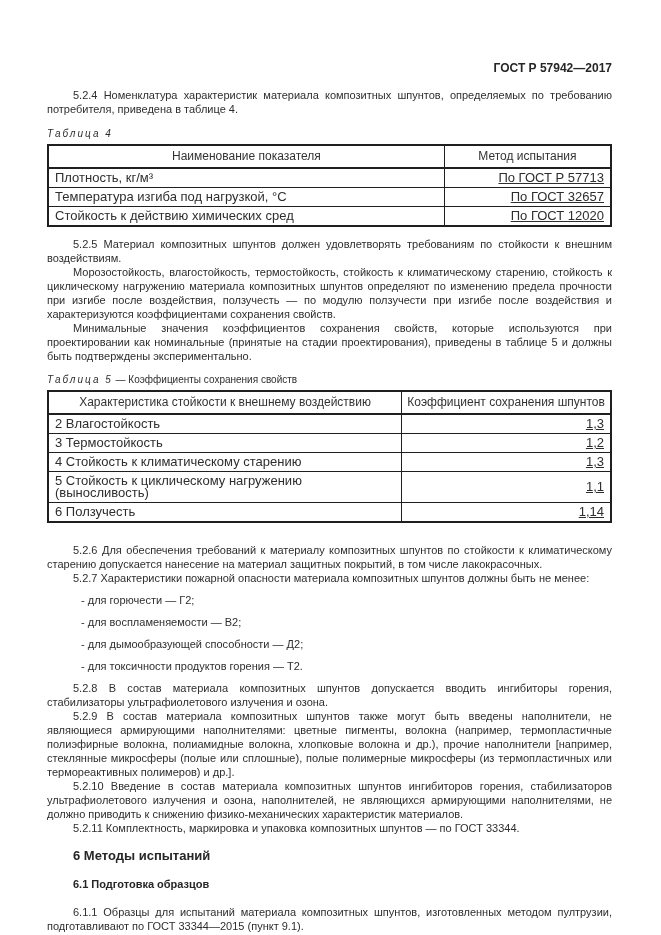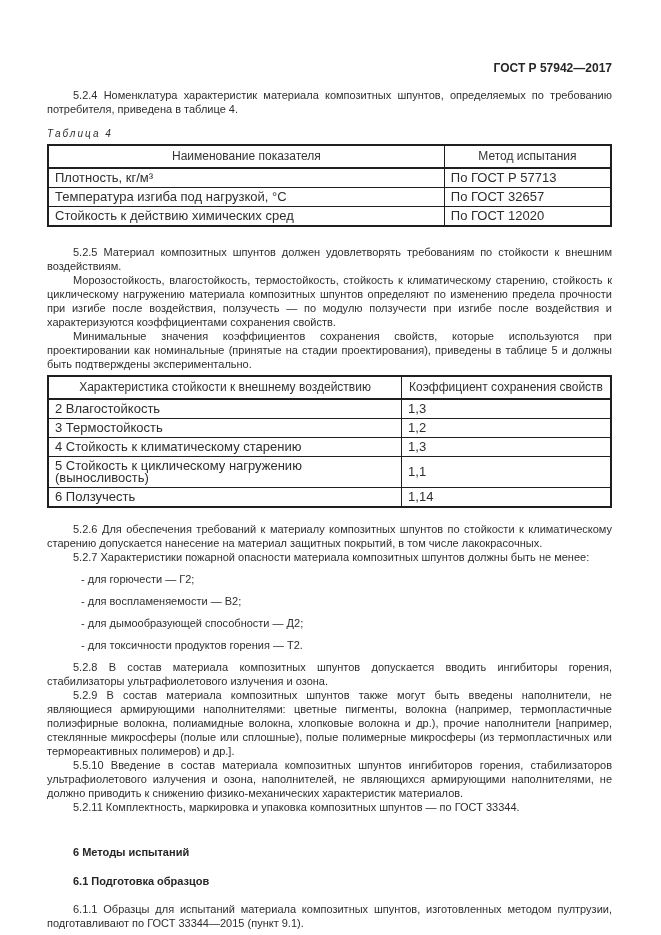--- a/index.html
+++ b/index.html
@@ -71,39 +71,39 @@
     text-align: center;
     padding: 5px 4px;
     color: #333333;
   }
   table.gost td {
     font-size: 13px;
     line-height: 12px;
     padding: 3px 6px;
     height: 12px;
   }
-  table.gost td.val { text-align: left; }
-  .after-table { margin-top: 14px; }
+  table.gost td.val { text-align: right; text-decoration: underline; }
+  .after-table { margin-top: 20px; }
   .section-heading {
-    font-size: 11px;
+    font-size: 13px;
     line-height: 17px;
     font-weight: bold;
-    margin: 30px 0 0 0;
+    margin: 12px 0 0 0;
     text-indent: 26px;
     color: #262626;
   }
   .sub-heading {
     font-size: 11px;
     line-height: 14px;
     font-weight: bold;
     margin: 13px 0 14px 0;
     text-indent: 26px;
     color: #262626;
   }
-  .mt-para { margin-top: 18px; }
+  .mt-para { margin-top: 10px; }
   .mt-para-sm { margin-top: 11px; }
   .page-number {
     text-align: right;
     font-size: 11px;
     line-height: 14px;
     margin-top: 2px;
     color: #2e2e2e;
   }
 </style>
 </head>
@@ -141,30 +141,31 @@
         <td>Стойкость к действию химических сред</td>
         <td class="val">По ГОСТ 12020</td>
       </tr>
     </tbody>
   </table>
 
   <p class="para mt-para">5.2.5 Материал композитных шпунтов должен удовлетворять требованиям по стойкости к внешним воздействиям.</p>
   <p class="para">Морозостойкость, влагостойкость, термостойкость, стойкость к климатическому старению, стойкость к циклическому нагружению материала композитных шпунтов определяют по изменению предела прочности при изгибе после воздействия, ползучесть — по модулю ползучести при изгибе после воздействия и характеризуются коэффициентами сохранения свойств.</p>
   <p class="para">Минимальные значения коэффициентов сохранения свойств, которые используются при проектировании как номинальные (принятые на стадии проектирования), приведены в таблице 5 и должны быть подтверждены экспериментально.</p>
 
+  <p class="table-label mt-table5-label"><span class="spaced">Таблица 5</span> <span class="rest">— Коэффициенты сохранения свойств</span></p>
 
   <table class="gost">
     <colgroup>
       <col style="width:62.8%">
       <col style="width:37.2%">
     </colgroup>
     <thead>
       <tr>
         <th>Характеристика стойкости к внешнему воздействию</th>
-        <th>Коэффициент сохранения свойств</th>
+        <th>Коэффициент сохранения шпунтов</th>
       </tr>
     </thead>
     <tbody>
       <tr>
         <td>2 Влагостойкость</td>
         <td class="val">1,3</td>
       </tr>
       <tr>
         <td>3 Термостойкость</td>
         <td class="val">1,2</td>
@@ -185,21 +186,21 @@
   </table>
 
   <p class="para after-table">5.2.6 Для обеспечения требований к материалу композитных шпунтов по стойкости к климатическому старению допускается нанесение на материал защитных покрытий, в том числе лакокрасочных.</p>
   <p class="para">5.2.7 Характеристики пожарной опасности материала композитных шпунтов должны быть не менее:</p>
   <p class="list-line">- для горючести — Г2;</p>
   <p class="list-line">- для воспламеняемости — В2;</p>
   <p class="list-line">- для дымообразующей способности — Д2;</p>
   <p class="list-line">- для токсичности продуктов горения — Т2.</p>
   <p class="para">5.2.8 В состав материала композитных шпунтов допускается вводить ингибиторы горения, стабилизаторы ультрафиолетового излучения и озона.</p>
   <p class="para">5.2.9 В состав материала композитных шпунтов также могут быть введены наполнители, не являющиеся армирующими наполнителями: цветные пигменты, волокна (например, термопластичные полиэфирные волокна, полиамидные волокна, хлопковые волокна и др.), прочие наполнители [например, стеклянные микросферы (полые или сплошные), полые полимерные микросферы (из термопластичных или термореактивных полимеров) и др.].</p>
-  <p class="para">5.5.10 Введение в состав материала композитных шпунтов ингибиторов горения, стабилизаторов ультрафиолетового излучения и озона, наполнителей, не являющихся армирующими наполнителями, не должно приводить к снижению физико-механических характеристик материалов.</p>
+  <p class="para">5.2.10 Введение в состав материала композитных шпунтов ингибиторов горения, стабилизаторов ультрафиолетового излучения и озона, наполнителей, не являющихся армирующими наполнителями, не должно приводить к снижению физико-механических характеристик материалов.</p>
   <p class="para">5.2.11 Комплектность, маркировка и упаковка композитных шпунтов — по ГОСТ 33344.</p>
 
   <h2 class="section-heading">6 Методы испытаний</h2>
   <h3 class="sub-heading">6.1 Подготовка образцов</h3>
   <p class="para mt-para-sm">6.1.1 Образцы для испытаний материала композитных шпунтов, изготовленных методом пултрузии, подготавливают по ГОСТ 33344—2015 (пункт 9.1).</p>
 
   <div class="page-number">7</div>
 
 </div>
 

